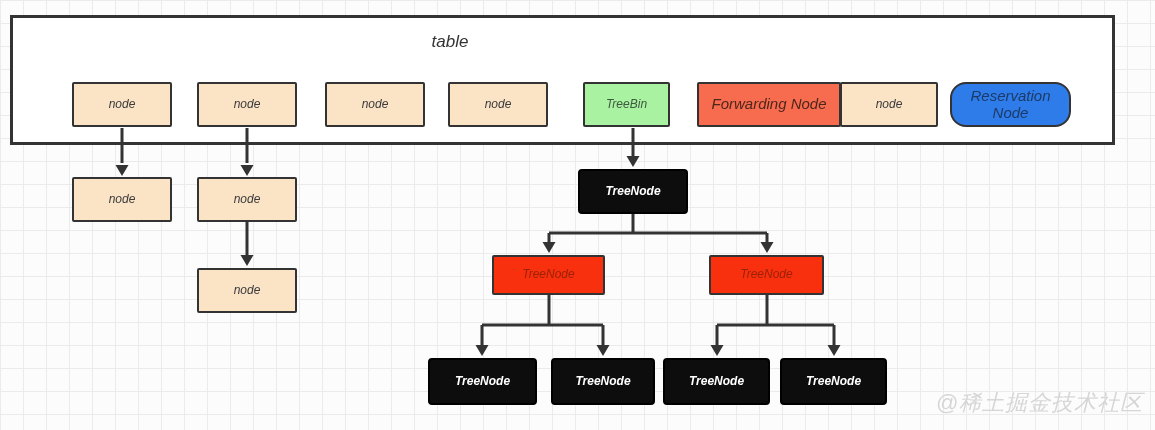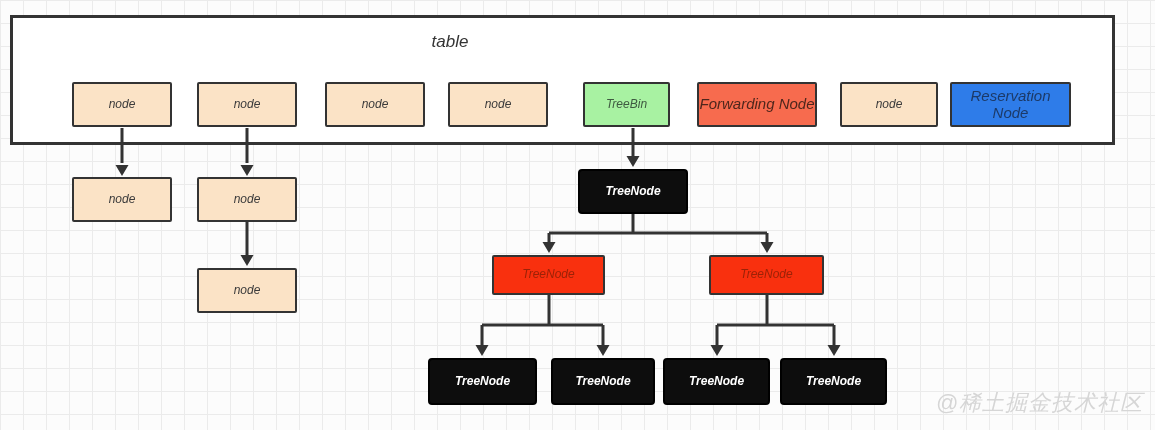--- a/index.html
+++ b/index.html
@@ -61,23 +61,23 @@
              M626.5,156h13l-6.5,11z M542.5,242h13l-6.5,11z M760.5,242h13l-6.5,11z
              M475.5,345h13l-6.5,11z M596.5,345h13l-6.5,11z M710.5,345h13l-6.5,11z
              M827.5,345h13l-6.5,11z" fill="#333" stroke="none"></path>
   </svg>
 
   <div class="box" style="left:72px;top:82px;width:100px;height:45px;">node</div>
   <div class="box" style="left:197px;top:82px;width:100px;height:45px;">node</div>
   <div class="box" style="left:325px;top:82px;width:100px;height:45px;">node</div>
   <div class="box" style="left:448px;top:82px;width:100px;height:45px;">node</div>
   <div class="box green" style="left:583px;top:82px;width:87px;height:45px;">TreeBin</div>
-  <div class="box tomato" style="left:697px;top:82px;width:120px;height:45px;">Forwarding Node</div>
+  <div class="box tomato" style="left:697px;top:82px;width:144px;height:45px;">Forwarding Node</div>
   <div class="box" style="left:840px;top:82px;width:98px;height:45px;">node</div>
-  <div class="box blue" style="left:950px;top:82px;width:121px;height:45px;">Reservation Node</div>
+  <div class="box blue" style="left:950px;top:82px;width:121px;height:45px;border-radius:16px;">Reservation Node</div>
 
   <div class="box" style="left:72px;top:177px;width:100px;height:45px;">node</div>
   <div class="box" style="left:197px;top:177px;width:100px;height:45px;">node</div>
   <div class="box" style="left:197px;top:268px;width:100px;height:45px;">node</div>
 
   <div class="box black" style="left:578px;top:169px;width:110px;height:45px;">TreeNode</div>
   <div class="box red" style="left:492px;top:255px;width:113px;height:40px;">TreeNode</div>
   <div class="box red" style="left:709px;top:255px;width:115px;height:40px;">TreeNode</div>
   <div class="box black" style="left:428px;top:358px;width:109px;height:47px;">TreeNode</div>
   <div class="box black" style="left:551px;top:358px;width:104px;height:47px;">TreeNode</div>

